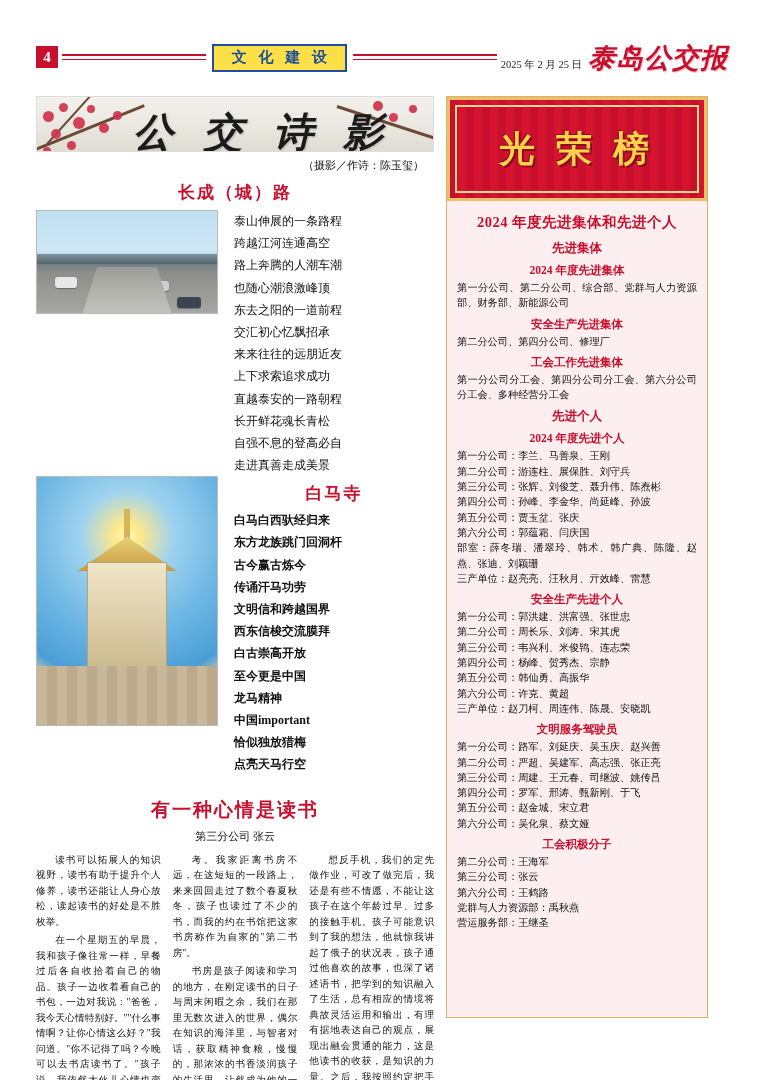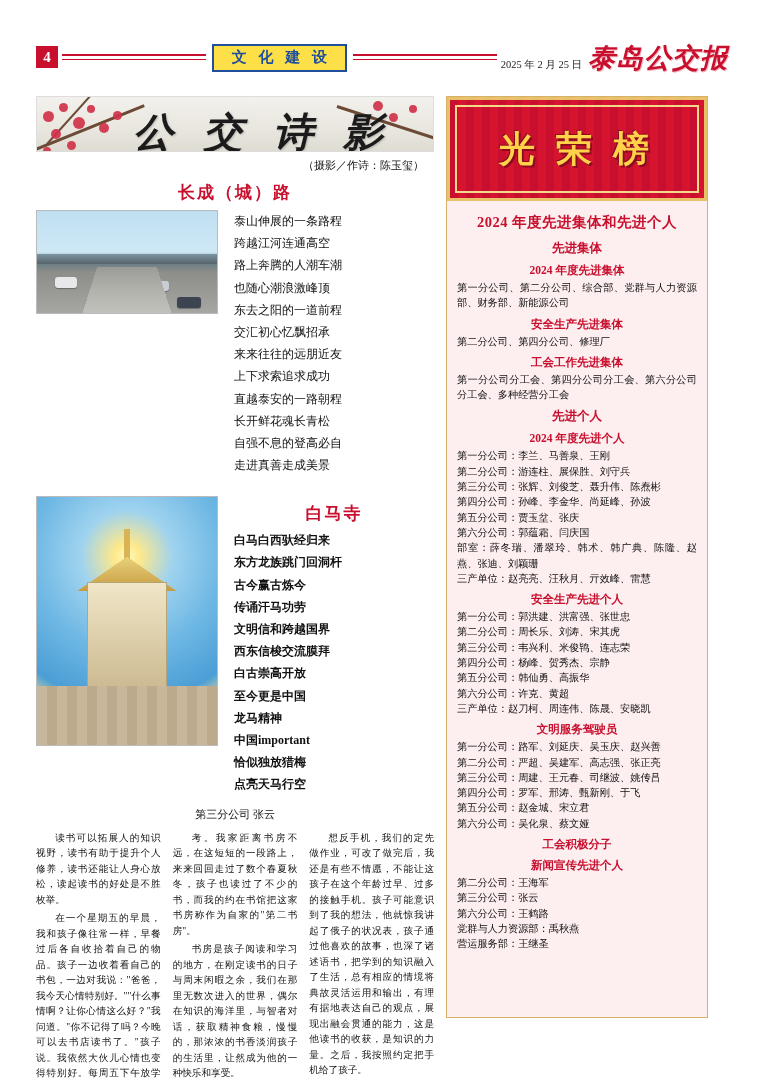--- a/index.html
+++ b/index.html
@@ -352,21 +352,21 @@
           <div>交汇初心忆飘招承</div>
           <div>来来往往的远朋近友</div>
           <div>上下求索追求成功</div>
           <div>直越泰安的一路朝程</div>
           <div>长开鲜花魂长青松</div>
           <div>自强不息的登高必自</div>
           <div>走进真善走成美景</div>
         </div>
       </div>
 
-      <div class="poem-block" style="margin-top:20px;">
+      <div class="poem-block" style="margin-top:0;">
         <div class="photo temple">
           <div class="temple-spire"></div>
           <div class="temple-roof"></div>
           <div class="temple-body"></div>
           <div class="pavement"></div>
         </div>
         <div style="flex:1;padding-left:16px;">
           <div class="poem-head2">白马寺</div>
           <div class="poem-lines" style="padding-left:0;font-weight:bold;">
             <div>白马白西驮经归来</div>
@@ -379,20 +379,21 @@
             <div>至今更是中国</div>
             <div>龙马精神</div>
             <div>中国important</div>
             <div>恰似独放猎梅</div>
             <div>点亮天马行空</div>
           </div>
         </div>
       </div>
 
       <div class="article">
+        <div class="article-title">有一种心情是读书</div>
         <div class="byline">第三分公司 张云</div>
         <div class="article-cols">
           <div>
             <p>读书可以拓展人的知识视野，读书有助于提升个人修养，读书还能让人身心放松，读起读书的好处是不胜枚举。</p>
             <p>在一个星期五的早晨，我和孩子像往常一样，早餐过后各自收拾着自己的物品。孩子一边收着看自己的书包，一边对我说："爸爸，我今天心情特别好。""什么事情啊？让你心情这么好？"我问道。"你不记得了吗？今晚可以去书店读书了。"孩子说。我依然大伙儿心情也变得特别好。每周五下午放学后，孩子都要到图书的一家书店里去，这家书店的书种类比较多，其中就有学校规定的必读书目，也有孩子自己想要借的图书，当然还有孩子非常喜欢的一些书，是爱购买不能的的。</p>
 
           </div>
           <div>
             <p>考。我家距离书房不远，在这短短的一段路上，来来回回走过了数个春夏秋冬，孩子也读过了不少的书，而我的约在书馆把这家书房称作为自家的"第二书房"。</p>
             <p>书房是孩子阅读和学习的地方，在刚定读书的日子与周末闲暇之余，我们在那里无数次进入的世界，偶尔在知识的海洋里，与智者对话，获取精神食粮，慢慢的，那浓浓的书香淡润孩子的生活里，让然成为他的一种快乐和享受。</p>
@@ -443,21 +444,20 @@
 第六分公司：许克、黄超
 三产单位：赵刀柯、周连伟、陈晟、安晓凯</div>
           <div class="honor-cat">文明服务驾驶员</div>
           <div class="honor-text" style="white-space:pre-line;">第一分公司：路军、刘延庆、吴玉庆、赵兴善
 第二分公司：严超、吴建军、高志强、张正亮
 第三分公司：周建、王元春、司继波、姚传吕
 第四分公司：罗军、邢涛、甄新刚、于飞
 第五分公司：赵金城、宋立君
 第六分公司：吴化泉、蔡文娅</div>
           <div class="honor-cat">工会积极分子</div>
-          <div class="honor-cat">新闻宣传先进个人</div>
           <div class="honor-text" style="white-space:pre-line;">第二分公司：王海军
 第三分公司：张云
 第六分公司：王鹤路
 党群与人力资源部：禹秋燕
 营运服务部：王继圣</div>
         </div>
       </div>
     </div>
   </div>
 

